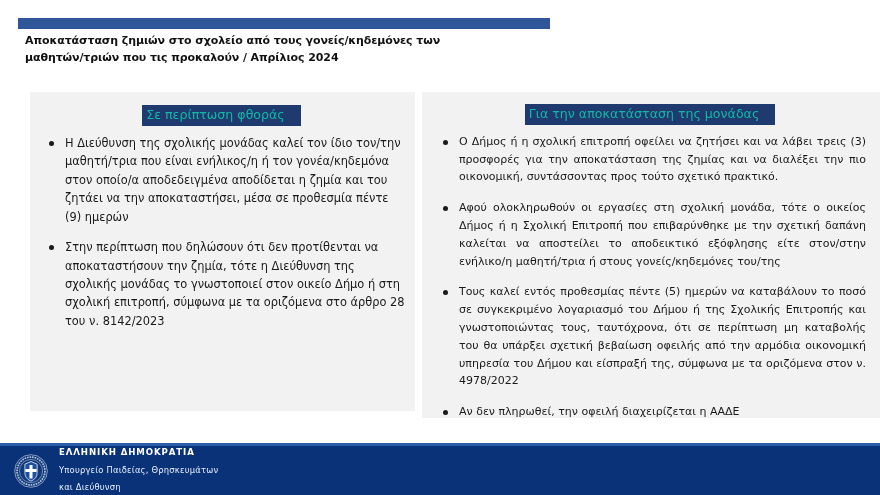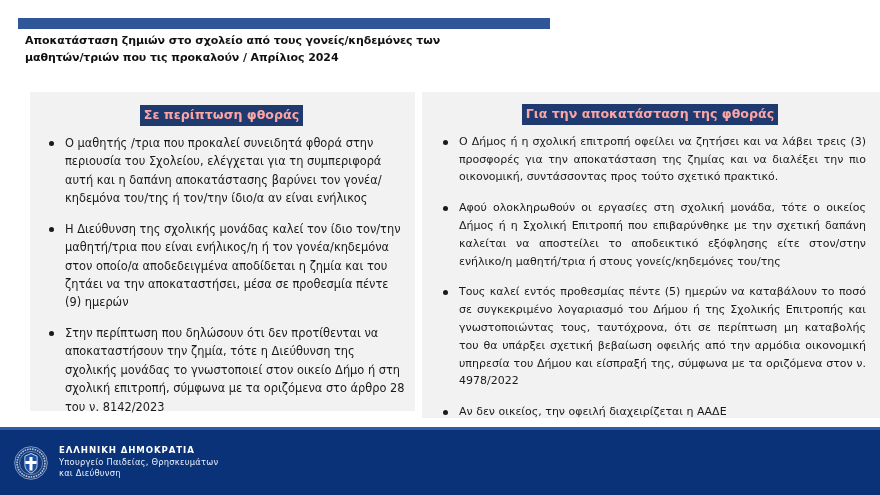--- a/index.html
+++ b/index.html
@@ -63,25 +63,25 @@
 
   .panel-head {
     text-align: center;
     margin: 6px 0 8px 0;
   }
   .panel-right .panel-head { margin-top: 5px; }
 
   .head-chip {
     display: inline-block;
     background: #1f3a6e;
-    color: #fca5a5;
-    font-weight: bold;
+    color: #14b8a6;
+    font-weight: normal;
     font-size: 12.6px;
     line-height: 1.25;
-    padding: 2px 4px 3px 4px;
+    padding: 2px 16px 3px 4px;
     white-space: nowrap;
   }
 
   
   ul.bullets {
     list-style: none;
     margin: 0;
     padding: 0;
   }
   ul.bullets > li {
@@ -121,21 +121,21 @@
     margin-bottom: 0;
     text-align: left;
   }
 
   
   .footer {
     position: absolute;
     left: 0;
     bottom: 0;
     width: 880px;
-    height: 68px;
+    height: 52px;
     background: #0a3278;
     border-top: 3px solid #2a5ca8;
     box-sizing: border-box;
     display: flex;
     align-items: center;
   }
   .emblem {
     width: 34px;
     height: 34px;
     margin-left: 14px;
@@ -149,52 +149,51 @@
   .footer-org {
     font-size: 8.6px;
     font-weight: bold;
     letter-spacing: 0.9px;
   }
   .footer-sub {
     font-size: 8.4px;
     letter-spacing: 0.2px;
     color: #e8eefa;
   }
-  .footer-sub .line { display: block; }
+  .footer-sub .line { display: block; margin-top: 6px; }
 </style>
 </head>
 <body>
 
 <div class="accent-bar"></div>
 
 <div class="slide-title">
   <span class="line">Αποκατάσταση ζημιών στο σχολείο από τους γονείς/κηδεμόνες των</span>
   <span class="line">μαθητών/τριών που τις προκαλούν / Απρίλιος 2024</span>
 </div>
 
 <div class="panel panel-left">
   <div class="panel-head">
     <span class="head-chip">Σε περίπτωση φθοράς</span>
   </div>
   <ul class="bullets">
-    <li>Ο μαθητής /τρια που προκαλεί συνειδητά  φθορά στην περιουσία του Σχολείου, ελέγχεται για τη συμπεριφορά αυτή και η δαπάνη αποκατάστασης βαρύνει τον γονέα/ κηδεμόνα του/της ή τον/την ίδιο/α αν είναι ενήλικος</li>
     <li>Η Διεύθυνση της σχολικής μονάδας καλεί τον ίδιο τον/την μαθητή/τρια που είναι ενήλικος/η ή τον γονέα/κηδεμόνα στον οποίο/α αποδεδειγμένα αποδίδεται η  ζημία  και του ζητάει να  την αποκαταστήσει, μέσα σε προθεσμία πέντε (9) ημερών</li>
     <li>Στην περίπτωση που δηλώσουν ότι δεν προτίθενται να αποκαταστήσουν την ζημία, τότε η Διεύθυνση της σχολικής μονάδας το γνωστοποιεί στον οικείο Δήμο ή στη σχολική επιτροπή, σύμφωνα με τα οριζόμενα στο άρθρο 28 του ν. 8142/2023</li>
   </ul>
 </div>
 
 <div class="panel panel-right">
   <div class="panel-head">
-    <span class="head-chip">Για την αποκατάσταση της φθοράς</span>
+    <span class="head-chip">Για την αποκατάσταση της μονάδας</span>
   </div>
   <ul class="bullets">
     <li>Ο Δήμος ή η σχολική επιτροπή οφείλει να ζητήσει και να λάβει τρεις (3) προσφορές για την αποκατάσταση της ζημίας και να διαλέξει την πιο οικονομική, συντάσσοντας προς τούτο σχετικό πρακτικό.</li>
     <li>Αφού ολοκληρωθούν οι εργασίες στη σχολική μονάδα, τότε ο οικείος Δήμος ή η Σχολική Επιτροπή που επιβαρύνθηκε με την σχετική δαπάνη καλείται να αποστείλει το αποδεικτικό εξόφλησης είτε στον/στην ενήλικο/η μαθητή/τρια ή στους γονείς/κηδεμόνες του/της</li>
     <li>Τους καλεί εντός προθεσμίας πέντε (5) ημερών να καταβάλουν το ποσό σε συγκεκριμένο λογαριασμό του Δήμου ή της Σχολικής Επιτροπής και γνωστοποιώντας τους, ταυτόχρονα, ότι σε περίπτωση μη καταβολής του θα υπάρξει σχετική βεβαίωση οφειλής από την αρμόδια οικονομική υπηρεσία του Δήμου και είσπραξή της, σύμφωνα με τα οριζόμενα στον ν. 4978/2022</li>
-    <li>Αν δεν οικείος, την οφειλή διαχειρίζεται η ΑΑΔΕ</li>
+    <li>Αν δεν πληρωθεί, την οφειλή διαχειρίζεται η ΑΑΔΕ</li>
   </ul>
 </div>
 
 <div class="footer">
   <svg class="emblem" viewBox="0 0 100 100">
     <circle cx="50" cy="50" r="48" fill="#123a7a" stroke="#bcc9e0" stroke-width="2"></circle>
     <circle cx="50" cy="50" r="41" fill="none" stroke="#aebdd8" stroke-width="5" stroke-dasharray="5 2.5"></circle>
     <circle cx="50" cy="50" r="34" fill="none" stroke="#d5def0" stroke-width="1.4"></circle>
     <path d="M50 22 L68 30 L68 55 Q68 72 50 80 Q32 72 32 55 L32 30 Z" fill="#1b4fa0" stroke="#e9eff9" stroke-width="2.4"></path>
     <path d="M45.5 32 h9 v12 h12 v9 h-12 v19 h-9 v-19 h-12 v-9 h12 z" fill="#ffffff"></path>

